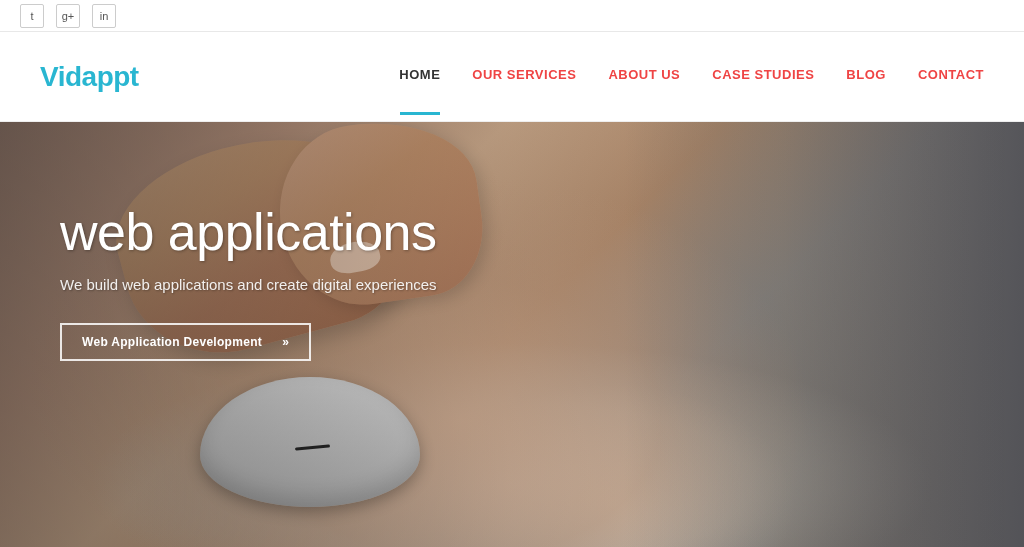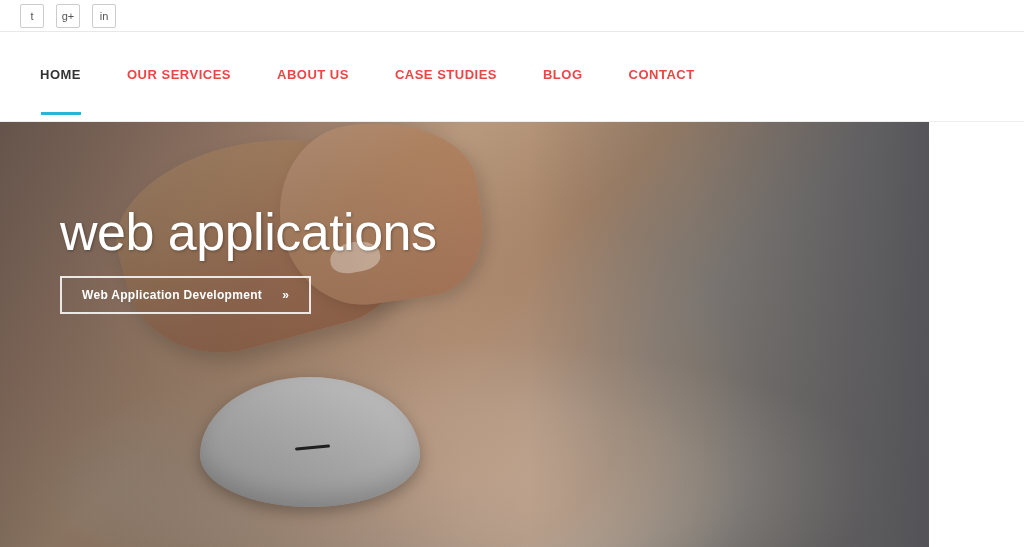--- a/index.html
+++ b/index.html
@@ -45,21 +45,21 @@
       font-weight: 700;
       color: #333;
       letter-spacing: -0.5px;
     }
     .logo span {
       color: #29b6d1;
     }
     .nav {
       display: flex;
       align-items: center;
-      gap: 46px;
+      gap: 32px;
       list-style: none;
       justify-content: center;
     }
     .nav-item {
       font-size: 13px;
       font-weight: 600;
       color: #ef4444;
       cursor: pointer;
       letter-spacing: 0.5px;
       text-transform: uppercase;
@@ -76,21 +76,21 @@
       left: 50%;
       transform: translateX(-50%);
       width: 40px;
       height: 3px;
       background: #29b6d1;
     }
 
     
     .hero {
       position: relative;
-      width: 929px;
+      width: 1024px;
       height: 425px;
       overflow: hidden;
       background: #737373;
     }
     .hero-bg {
       position: absolute;
       inset: 0;
       background: linear-gradient(
         135deg,
         #a08070 0%,
@@ -223,20 +223,23 @@
 </head>
 <body>
 
 <div class="top-bar">
   <a class="social-icon">t</a>
   <a class="social-icon">g+</a>
   <a class="social-icon">in</a>
 </div>
 
 <header class="header">
+  <div class="logo">
+    <span>Vid</span><span style="color: rgb(41, 182, 209);">appt</span>
+  </div>
   <nav>
     <ul class="nav">
       <li class="nav-item active">HOME</li>
       <li class="nav-item">OUR SERVICES</li>
       <li class="nav-item">ABOUT US</li>
       <li class="nav-item">CASE STUDIES</li>
       <li class="nav-item">BLOG</li>
       <li class="nav-item">CONTACT</li>
     </ul>
   </nav>
@@ -250,18 +253,19 @@
   <div class="mouse-shape"></div>
   <div class="mouse-line"></div>
 
   <div class="finger1"></div>
   <div class="finger2"></div>
   <div class="nail"></div>
   <div class="overlay"></div>
 
   <div class="hero-content">
     <h1 class="hero-title">web applications</h1>
+    <p class="hero-subtitle">We build web applications and create digital experiences</p>
     <button class="hero-btn">
       <span>Web Application Development</span>
       <span>»</span>
     </button>
   </div>
 </section>
 
 </body></html>

